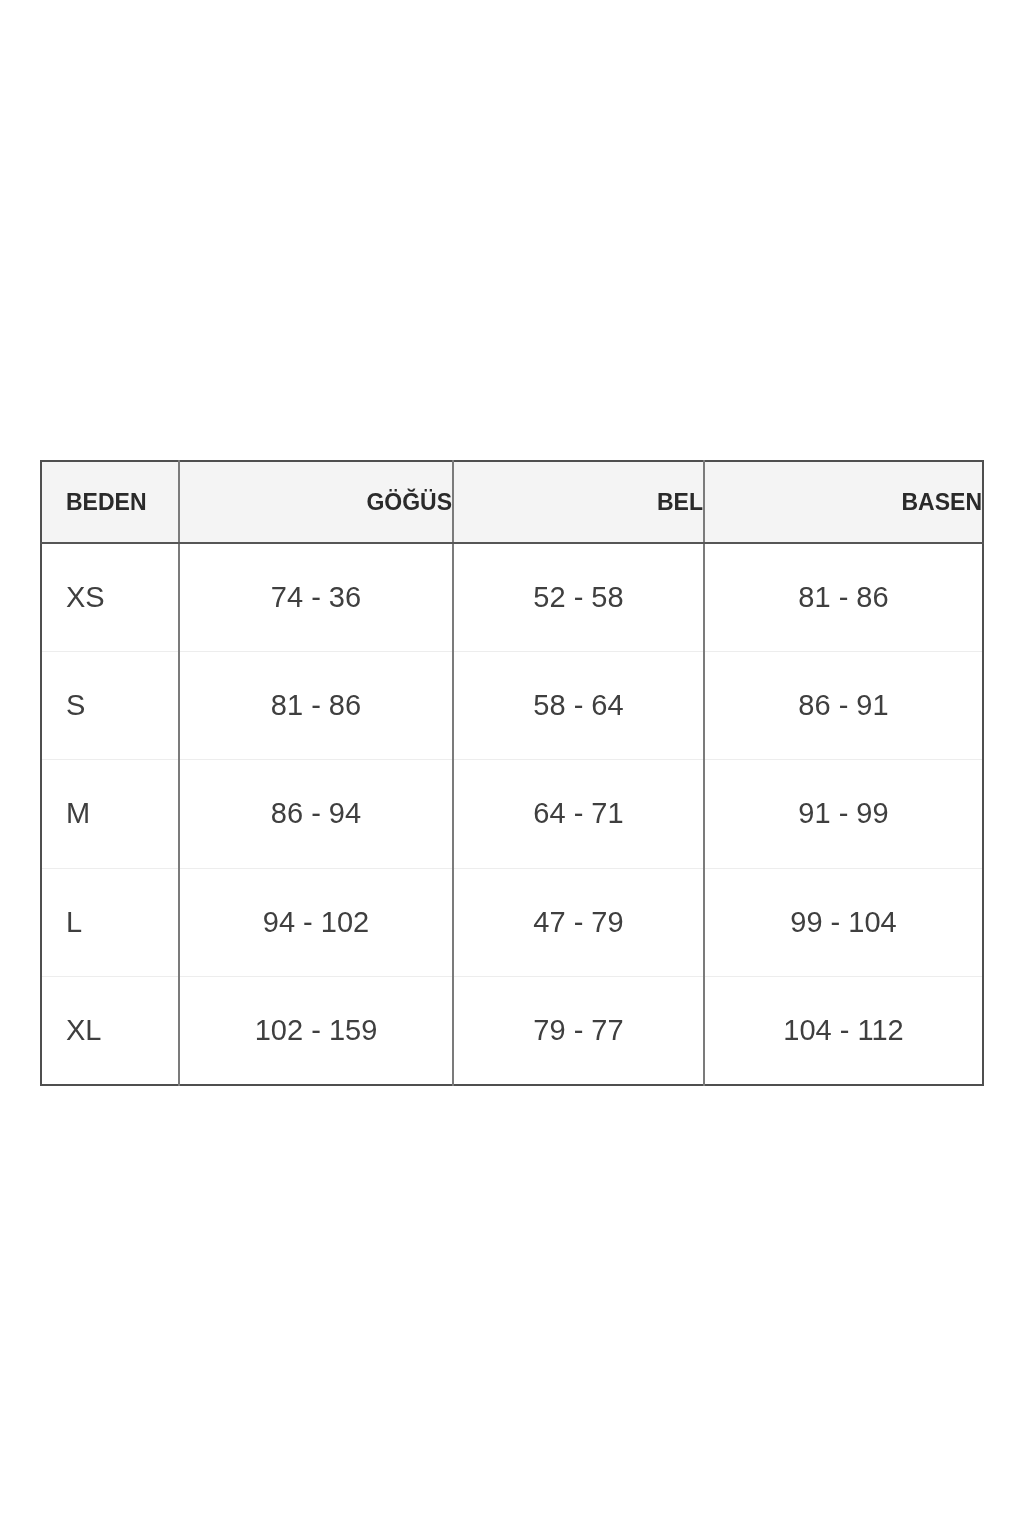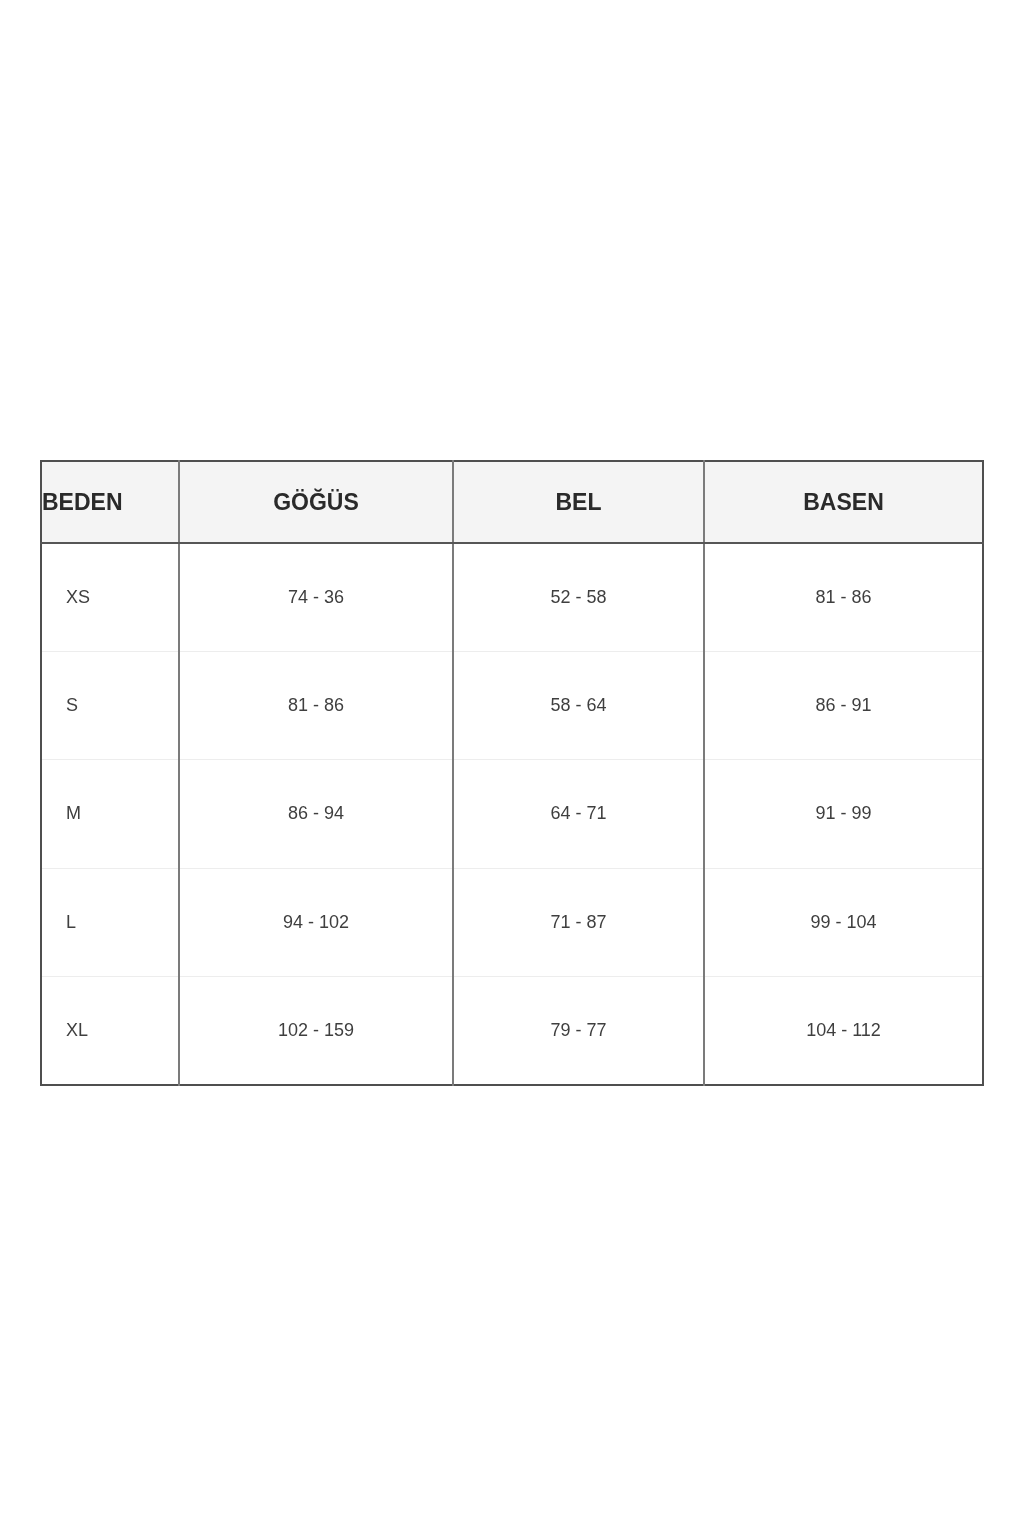--- a/index.html
+++ b/index.html
@@ -34,35 +34,36 @@
   }
   thead tr{
     height:82px;
     background:var(--header-bg);
   }
   th{
     font-size:23px;
     font-weight:bold;
     color:var(--header-text);
     border-bottom:2px solid var(--header-sep);
-    text-align:center;
+    text-align:right;
     padding:0;
   }
   th:first-child{
     text-align:left;
+    padding-left:24px;
   }
   th:not(:last-child), td:not(:last-child){
     border-right:2px solid var(--col-border);
   }
   tbody tr{height:78px;}
   tbody tr + tr td{
     border-top:1px solid var(--row-sep);
   }
   td{
-    font-size:18px;
+    font-size:29px;
     color:var(--body-text);
     text-align:center;
     padding:8px;
   }
   td:first-child{
     text-align:left;
     padding-left:24px;
   }
 </style>
 </head>
@@ -99,21 +100,21 @@
         </tr>
         <tr>
           <td>M</td>
           <td>86 - 94</td>
           <td>64 - 71</td>
           <td>91 - 99</td>
         </tr>
         <tr>
           <td>L</td>
           <td>94 - 102</td>
-          <td>71 - 87</td>
+          <td>47 - 79</td>
           <td>99 - 104</td>
         </tr>
         <tr>
           <td>XL</td>
           <td>102 - 159</td>
           <td>79 - 77</td>
           <td>104 - 112</td>
         </tr>
       </tbody>
   </table>

